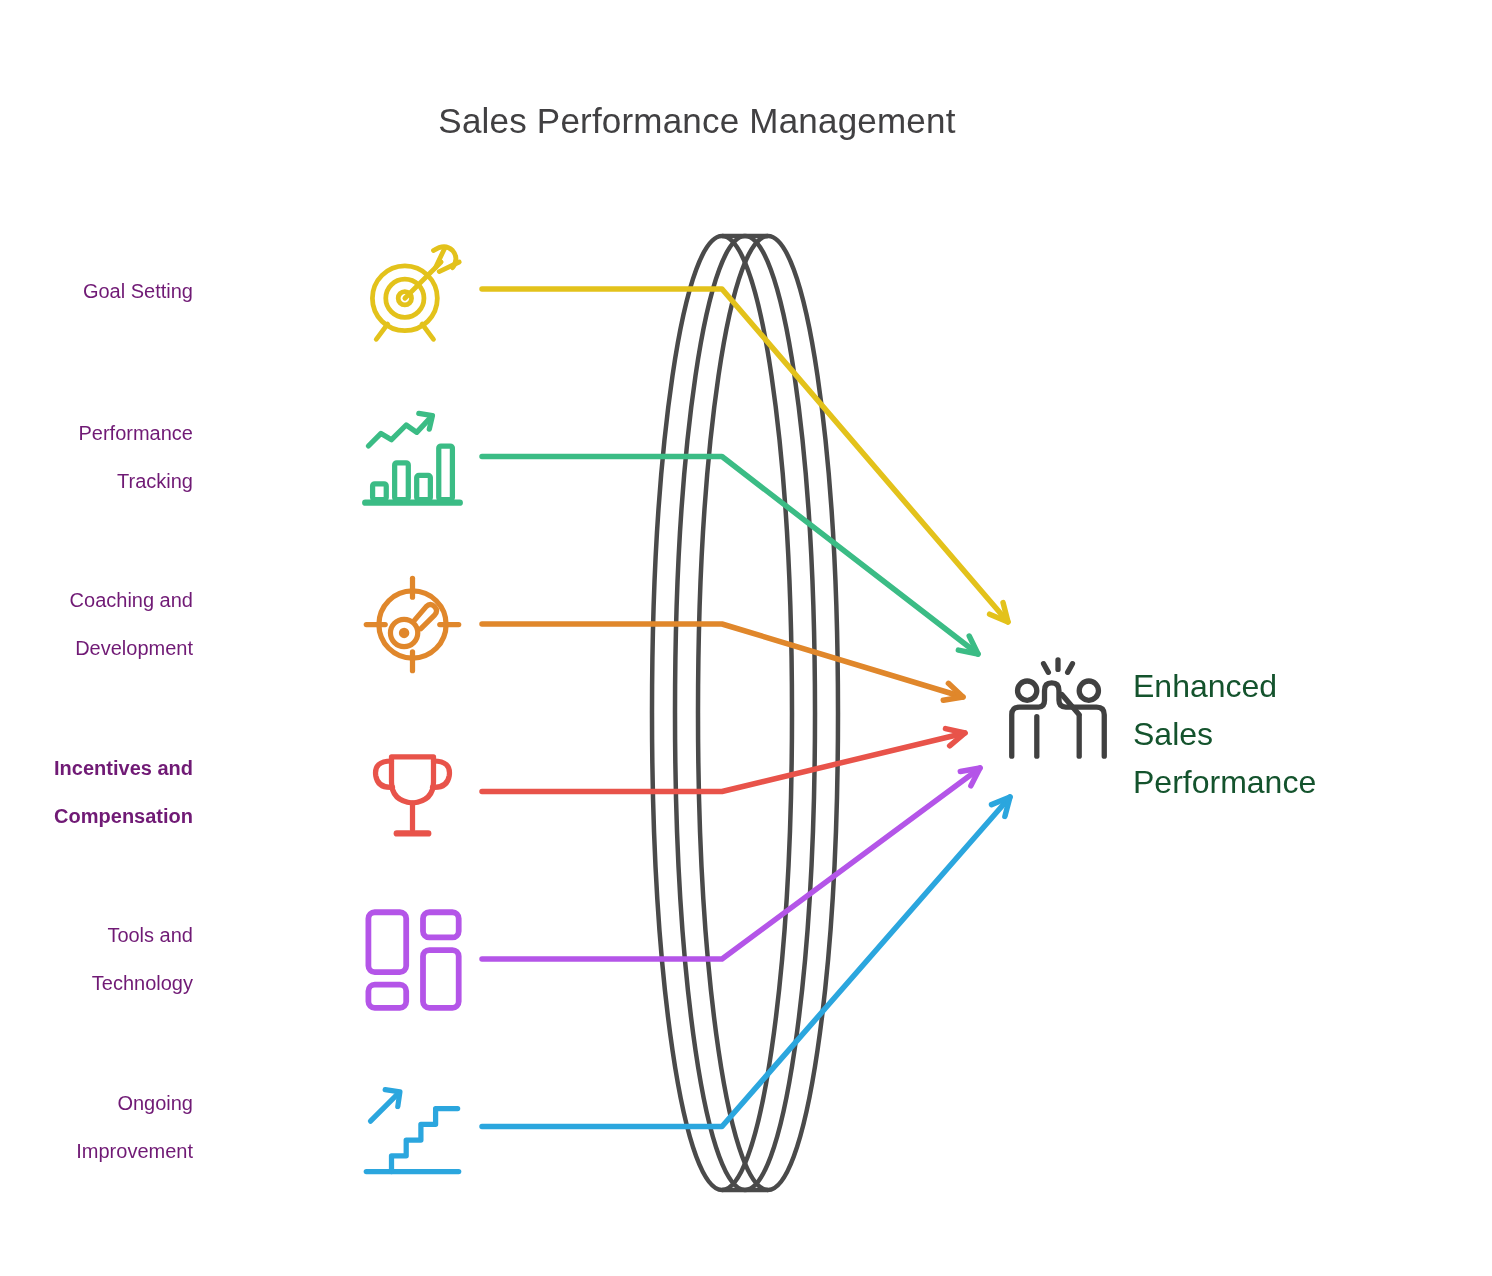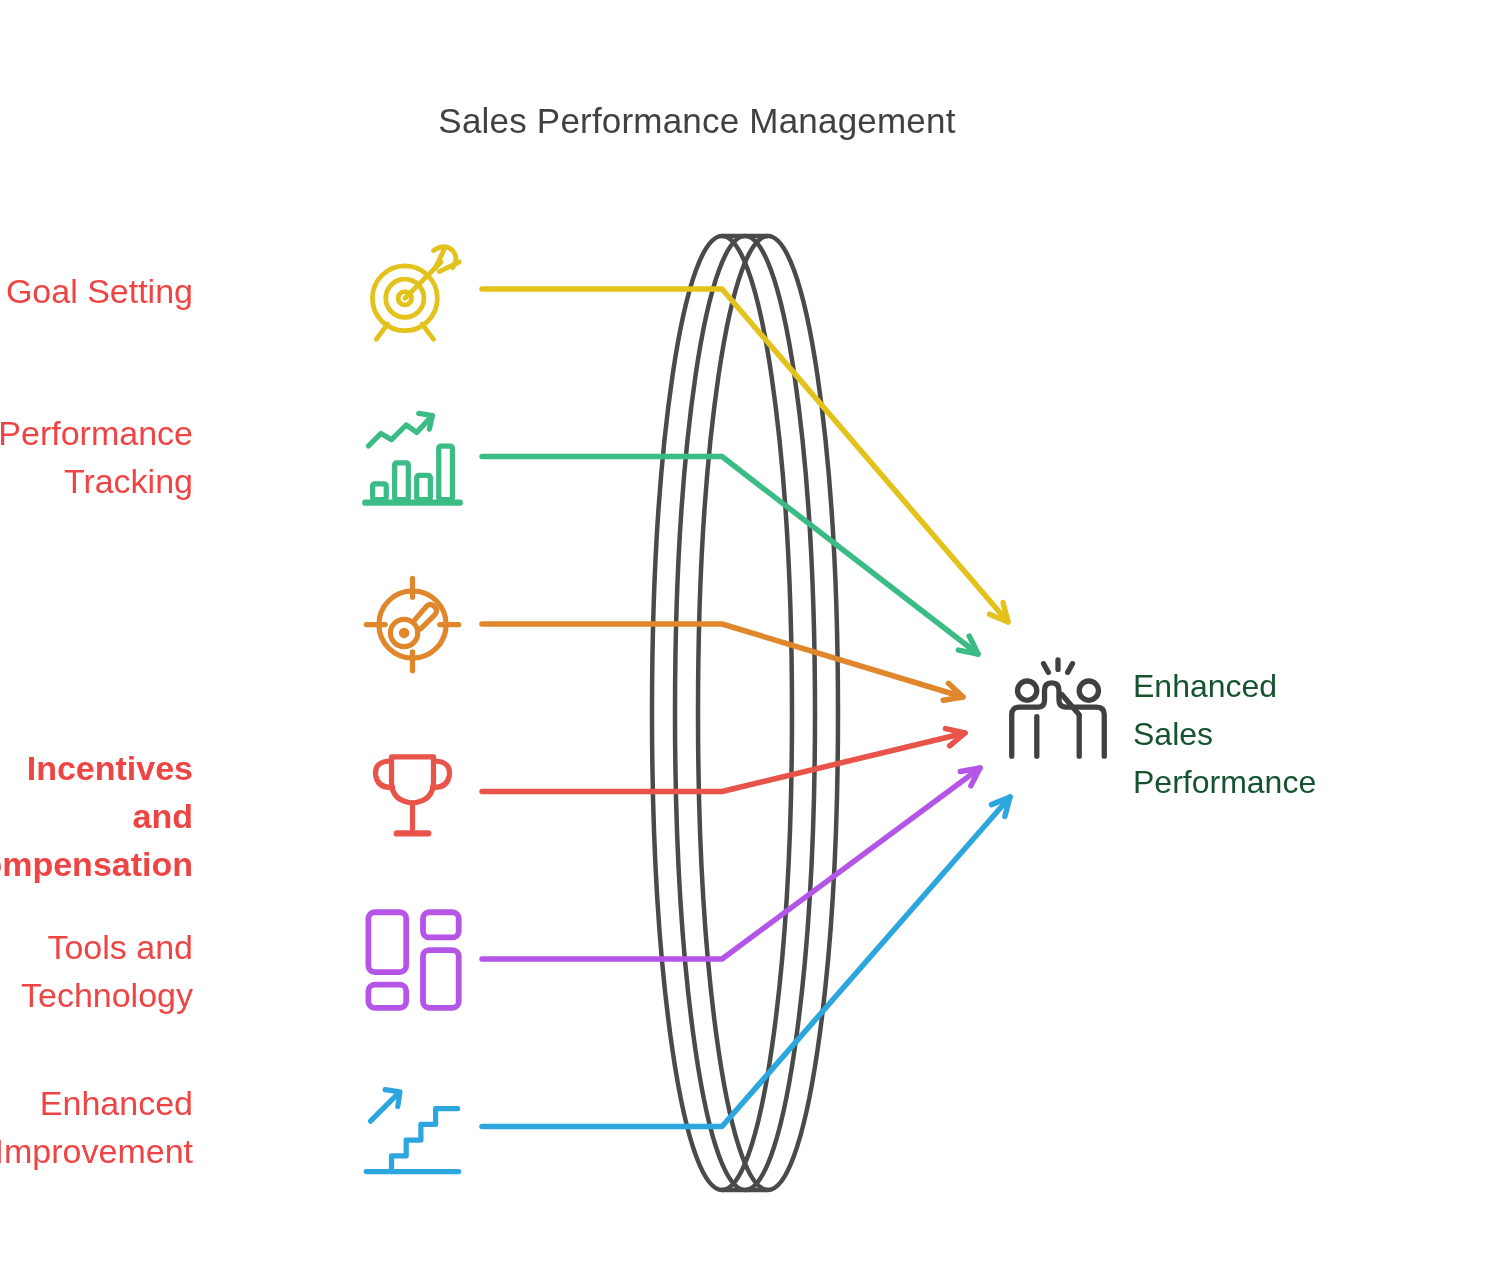--- a/index.html
+++ b/index.html
@@ -11,28 +11,28 @@
     color:#414042;
     overflow:hidden;
   }
   .title{
     position:absolute;left:372px;top:101px;width:650px;
     text-align:center;font-size:35px;font-weight:500;color:#414042;
     letter-spacing:.2px;
   }
   .label{
     position:absolute;right:1159px;
-    text-align:right;font-size:34px;line-height:48px;
-    white-space:pre-line;color:#ef4444;
+    text-align:right;font-size:20px;line-height:48px;
+    white-space:pre-line;color:#701a75;
   }
   .label.r1{top:267px;}
   .label.r2{top:409px;}
   .label.r3{top:576px;}
   .label.r4{top:744px;font-weight:bold;}
-  .label.r5{top:911px;margin-top:12px;}
+  .label.r5{top:911px;}
   .label.r6{top:1079px;}
   .icon{position:absolute;left:360px;width:105px;height:105px;}
   .icon.r1{top:241px;}
   .icon.r2{top:404px;}
   .icon.r3{top:572px;}
   .icon.r4{top:740px;}
   .icon.r5{top:907px;}
   .icon.r6{top:1075px;}
   .icon svg{width:100%;height:100%;display:block;}
   .overlay{position:absolute;left:0;top:0;width:1492px;height:1276px;}
@@ -96,20 +96,22 @@
       <line x1="5" y1="94" x2="95" y2="94" stroke-width="6"></line>
       <rect x="12" y="76" width="13" height="15" rx="2"></rect>
       <rect x="33" y="56" width="13" height="35" rx="2"></rect>
       <rect x="54" y="68" width="13" height="23" rx="2"></rect>
       <rect x="75" y="40" width="13" height="51" rx="2"></rect>
       <polyline points="8,40 20,28 30,34 44,20 54,27 68,12"></polyline>
       <polyline points="56,9 69,11 66,24"></polyline>
     </svg>
   </div>
 
+  <div class="label r3">Coaching and
+Development</div>
   <div class="icon r3" style="color: rgb(224, 135, 43);">
     <svg viewBox="0 0 100 100" fill="none" stroke="currentColor" stroke-width="5" stroke-linecap="round" stroke-linejoin="round">
       <circle cx="50" cy="50" r="32"></circle>
       <line x1="50" y1="6" x2="50" y2="24"></line>
       <line x1="50" y1="76" x2="50" y2="94"></line>
       <line x1="6" y1="50" x2="24" y2="50"></line>
       <line x1="76" y1="50" x2="94" y2="50"></line>
       <circle cx="42" cy="58" r="13"></circle>
       <circle cx="42" cy="58" r="2.5" fill="currentColor"></circle>
       <path d="M51,47 L63,33 Q67,29 71,33 Q75,37 71,41 L58,54"></path>
@@ -132,21 +134,21 @@
 Technology</div>
   <div class="icon r5" style="color: rgb(180, 85, 232);">
     <svg viewBox="0 0 100 100" fill="none" stroke="currentColor" stroke-width="5.5" stroke-linecap="round" stroke-linejoin="round">
       <rect x="8" y="5" width="36" height="57" rx="6"></rect>
       <rect x="8" y="74" width="36" height="22" rx="6"></rect>
       <rect x="60" y="5" width="34" height="24" rx="6"></rect>
       <rect x="60" y="41" width="34" height="55" rx="6"></rect>
     </svg>
   </div>
 
-  <div class="label r6">Enhanced
+  <div class="label r6">Ongoing
 Improvement</div>
   <div class="icon r6" style="color: rgb(43, 166, 222);">
     <svg viewBox="0 0 100 100" fill="none" stroke="currentColor" stroke-width="5" stroke-linecap="round" stroke-linejoin="round">
       <line x1="6" y1="92" x2="94" y2="92"></line>
       <path d="M30,92 V77 H44 V62 H58 V47 H72 V32 H93"></path>
       <line x1="10" y1="44" x2="36" y2="18"></line>
       <polyline points="24,14 38,16 36,30"></polyline>
     </svg>
   </div>
 

